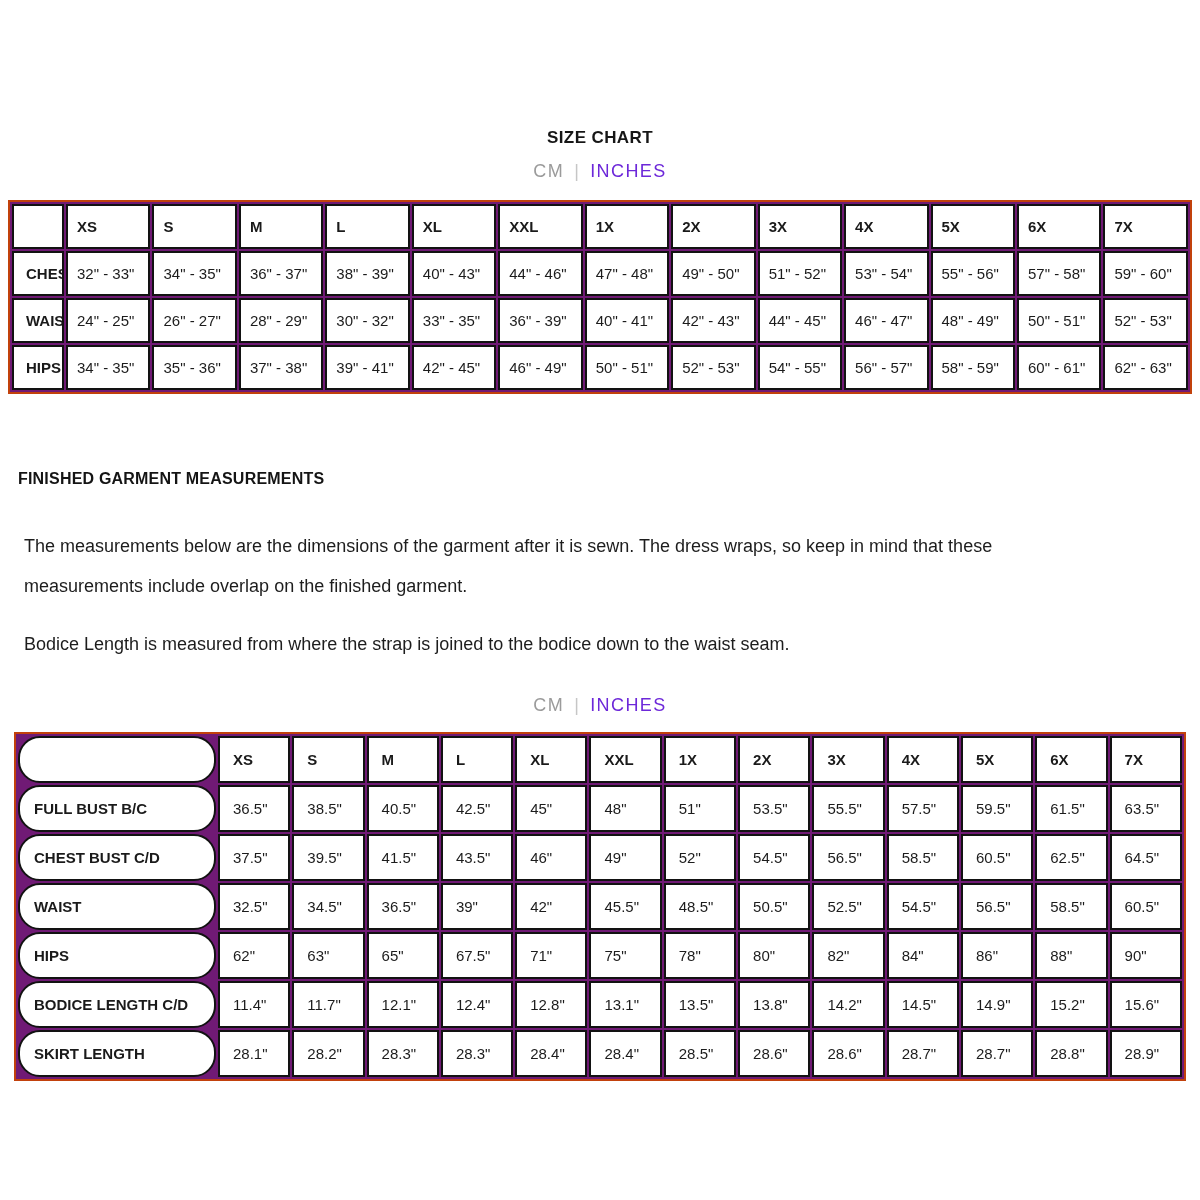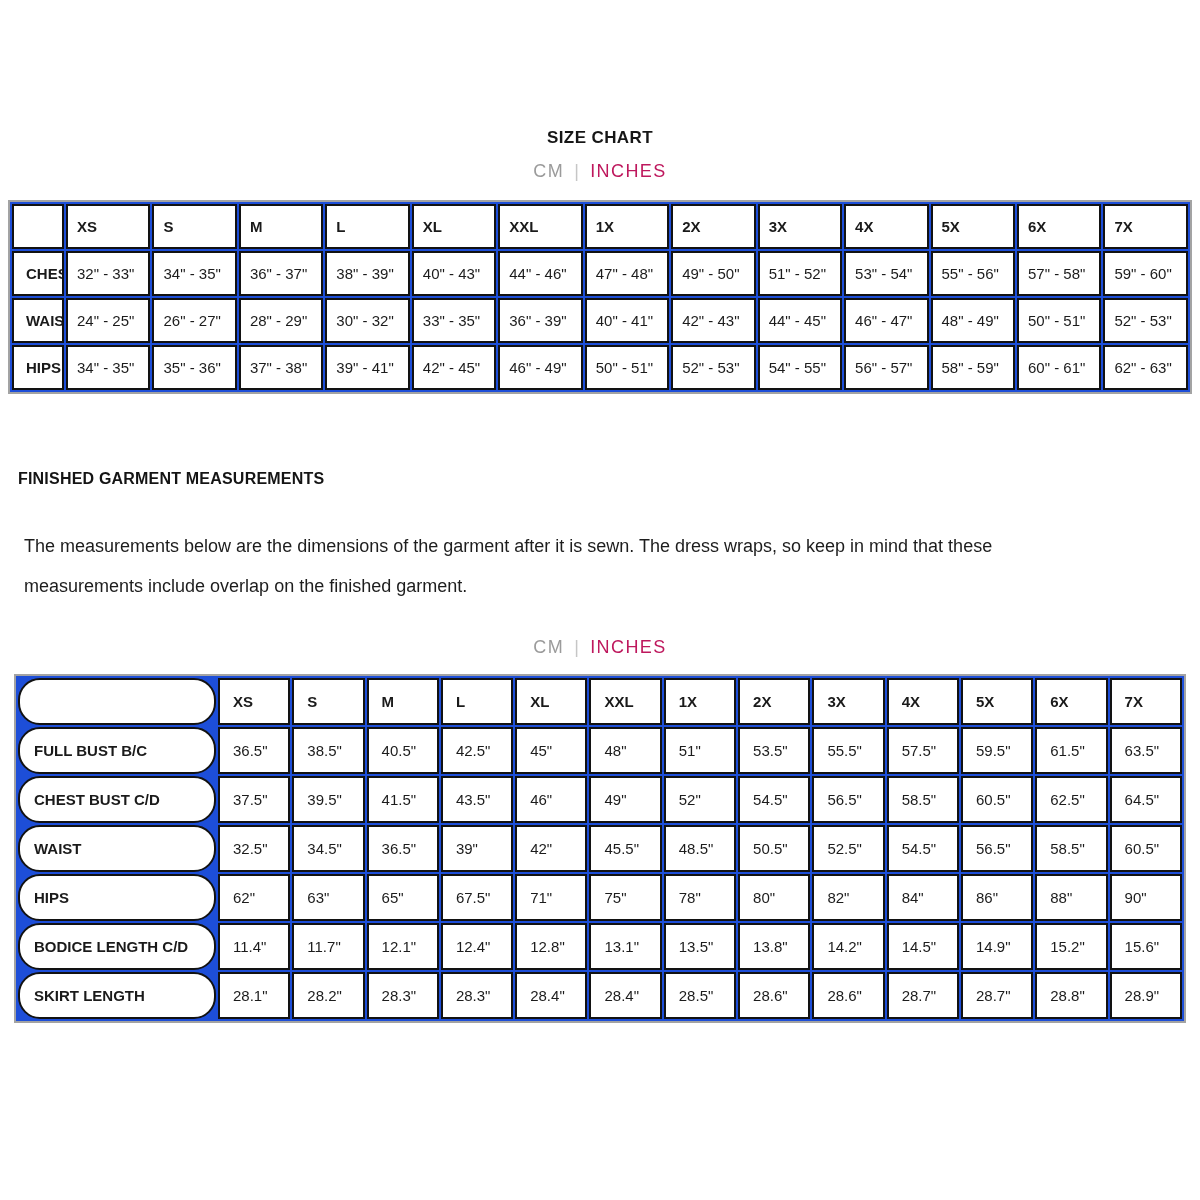--- a/index.html
+++ b/index.html
@@ -23,28 +23,28 @@
 
   .unit-toggle {
     text-align: center;
     font-size: 18px;
     letter-spacing: 1.4px;
     margin-top: 13px;
     user-select: none;
   }
   .unit-toggle .unit-cm { color: #9b9b9b; cursor: pointer; }
   .unit-toggle .toggle-divider { color: #c6c6c6; margin: 0 10px; font-weight: 400; }
-  .unit-toggle .unit-inches { color: #be185d; cursor: pointer; }
+  .unit-toggle .unit-inches { color: #6d28d9; cursor: pointer; }
 
   table.size-table {
     border-collapse: separate;
     border-spacing: 2px;
-    border: 2px solid #a3a3a3;
+    border: 2px solid #c2410c;
     table-layout: fixed;
-    background: #1d4ed8;
+    background: #701a75;
   }
   table.size-table th, table.size-table td {
     border: 2px solid #121212;
     font-size: 15px;
     text-align: left;
     vertical-align: middle;
     background: #ffffff;
     white-space: nowrap;
     overflow: hidden;
   }
@@ -155,20 +155,21 @@
           <td>60" - 61"</td>
           <td>62" - 63"</td>
         </tr>
       </tbody>
     </table>
 
   <div class="fg-heading">FINISHED GARMENT MEASUREMENTS</div>
 
   <p class="fg-paragraph">The measurements below are the dimensions of the garment after it is sewn. The dress wraps, so keep in mind that these measurements include overlap on the finished garment.</p>
 
+  <p class="fg-paragraph second">Bodice Length is measured from where the strap is joined to the bodice down to the waist seam.</p>
 
   <div class="unit-toggle lower">
     <span class="unit-cm">CM</span><span class="toggle-divider">|</span><span class="unit-inches">INCHES</span>
   </div>
 
   <table class="size-table t2">
       <thead>
         <tr>
           <th class="corner-cell"></th>
           <th>XS</th>

